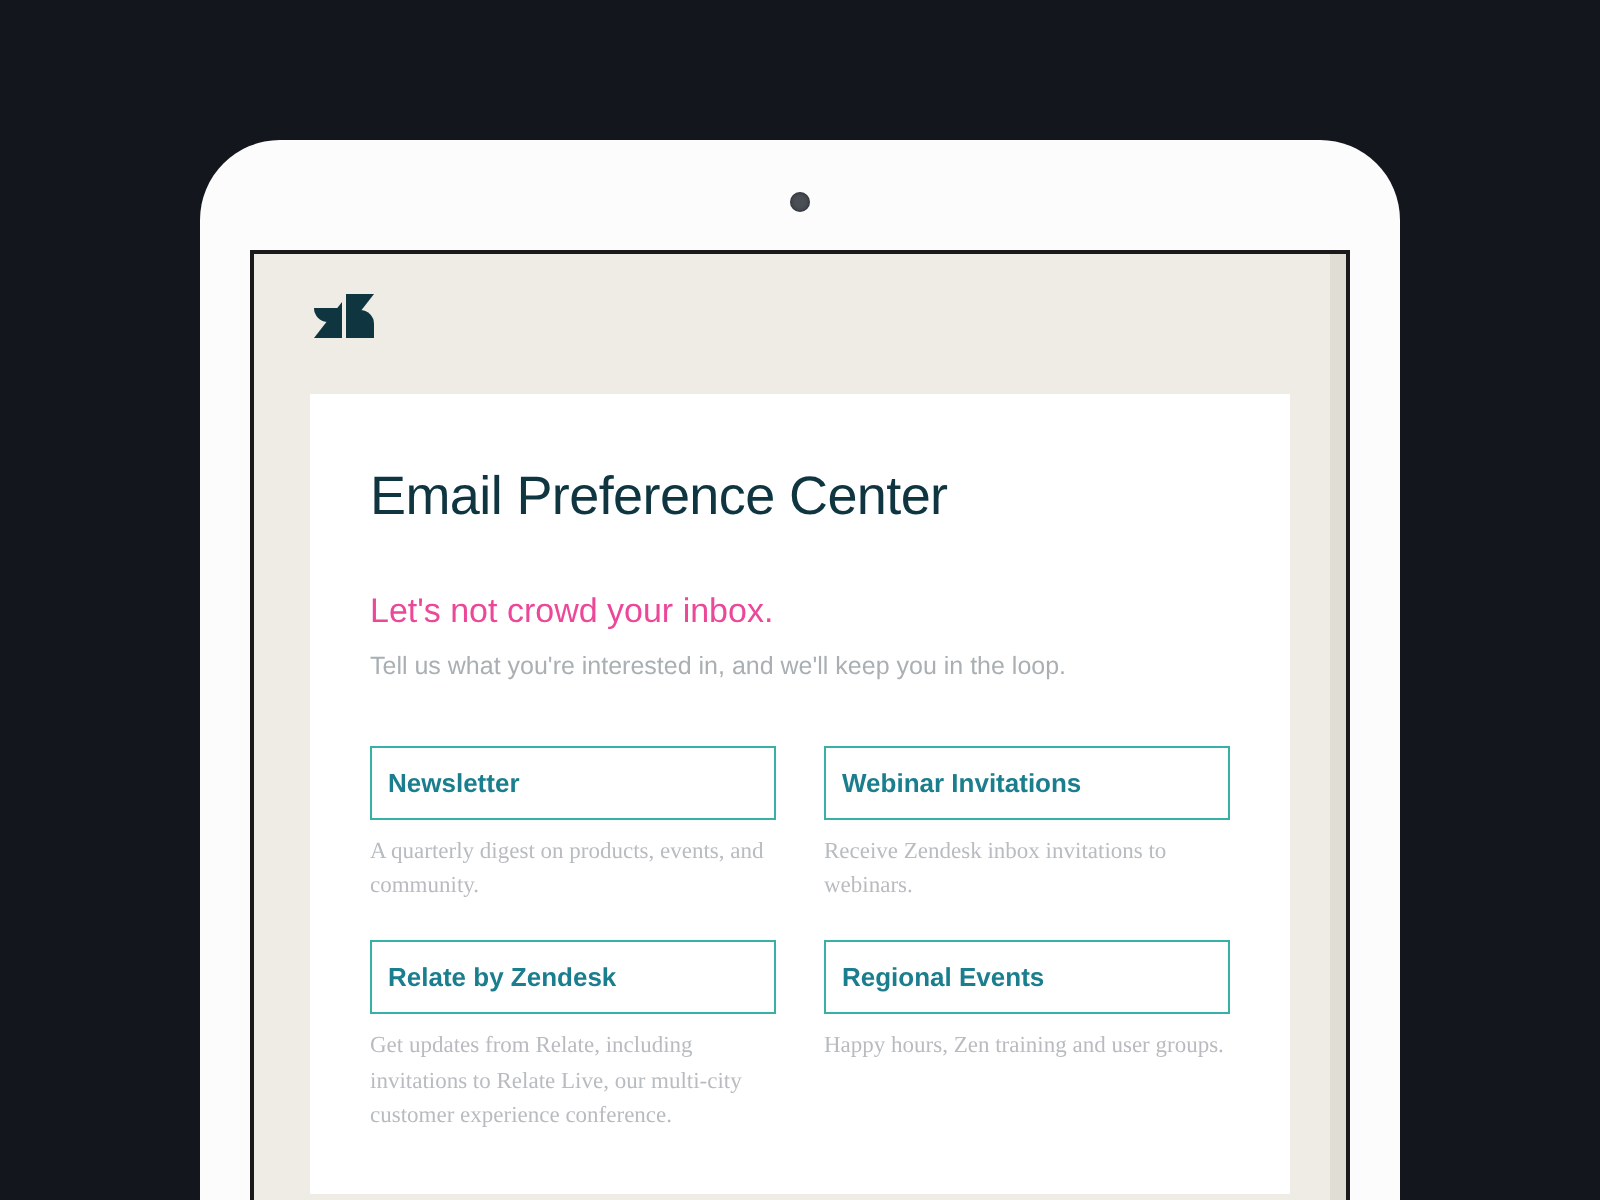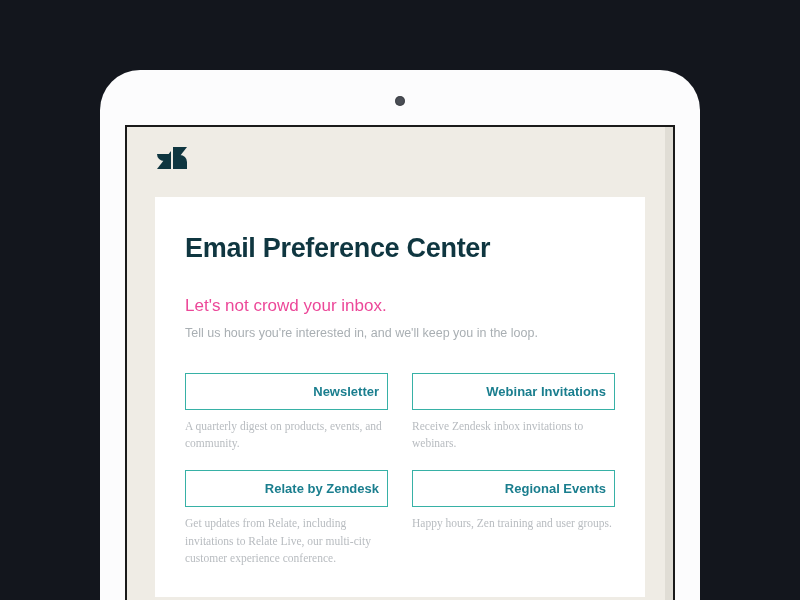--- a/index.html
+++ b/index.html
@@ -61,21 +61,21 @@
       display: block;
     }
     .content-card {
       background: #ffffff;
       margin: 28px 28px 0 28px;
       padding: 36px 30px 30px 30px;
     }
     .page-title {
       color: #0f3640;
       font-size: 27px;
-      font-weight: 700;
+      font-weight: 400;
       letter-spacing: -0.3px;
       margin-bottom: 32px;
     }
     .subtitle {
       color: #ec4899;
       font-size: 17px;
       font-weight: 400;
       margin-bottom: 8px;
     }
     .description {
@@ -93,21 +93,21 @@
       display: flex;
       flex-direction: column;
     }
     .option-button {
       border: 1.5px solid #37b1a6;
       background: #ffffff;
       color: #1a7e8e;
       font-size: 13px;
       font-weight: 700;
       padding: 10px 8px;
-      text-align: right;
+      text-align: left;
       cursor: pointer;
       margin-bottom: 8px;
     }
     .option-desc {
       color: #b8bcc0;
       font-size: 11.5px;
       line-height: 1.5;
       font-family: Liberation Serif, serif;
     }
   </style>
@@ -124,21 +124,21 @@
         <path d="M 0 7 A 7 7 0 0 0 14 7 L 0 7 Z" fill="#0f3640"></path>
         <polygon points="0,22 14,22 14,4" fill="#0f3640"></polygon>
         <polygon points="16,0 30,0 16,18" fill="#0f3640"></polygon>
         <path d="M 16 15 A 7 7 0 0 1 30 15 L 30 22 L 16 22 Z" fill="#0f3640"></path>
       </svg>
     </div>
 
     <div class="content-card">
       <h1 class="page-title">Email Preference Center</h1>
       <div class="subtitle">Let's not crowd your inbox.</div>
-      <div class="description">Tell us hours you're interested in, and we'll keep you in the loop.</div>
+      <div class="description">Tell us what you're interested in, and we'll keep you in the loop.</div>
 
       <div class="options-grid">
         <div class="option">
           <button class="option-button">Newsletter</button>
           <div class="option-desc">A quarterly digest on products, events, and community.</div>
         </div>
         <div class="option">
           <button class="option-button">Webinar Invitations</button>
           <div class="option-desc">Receive Zendesk inbox invitations to webinars.</div>
         </div>

